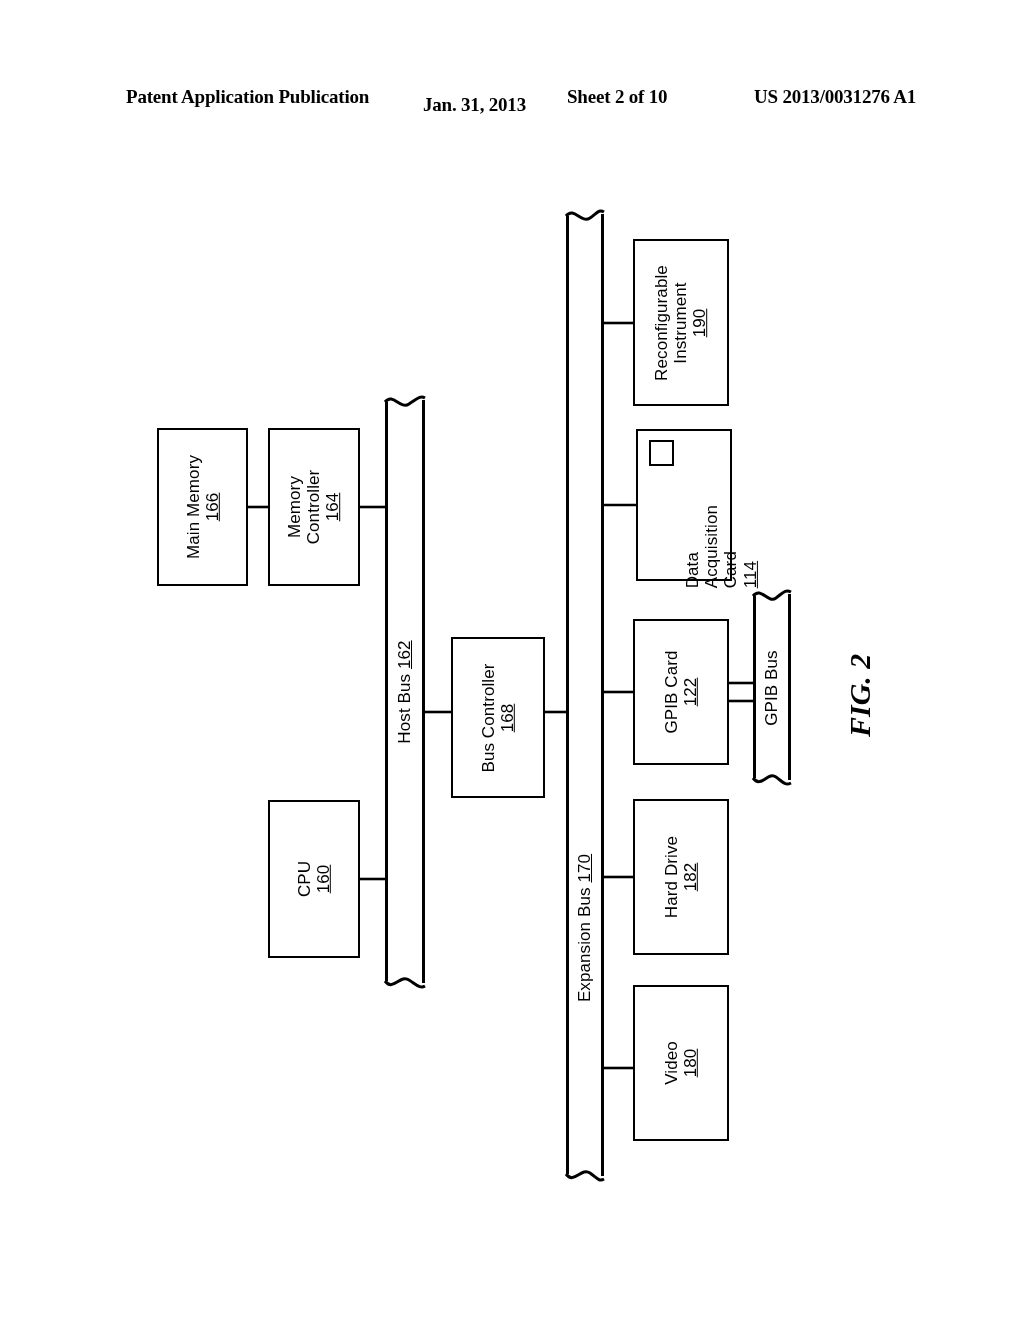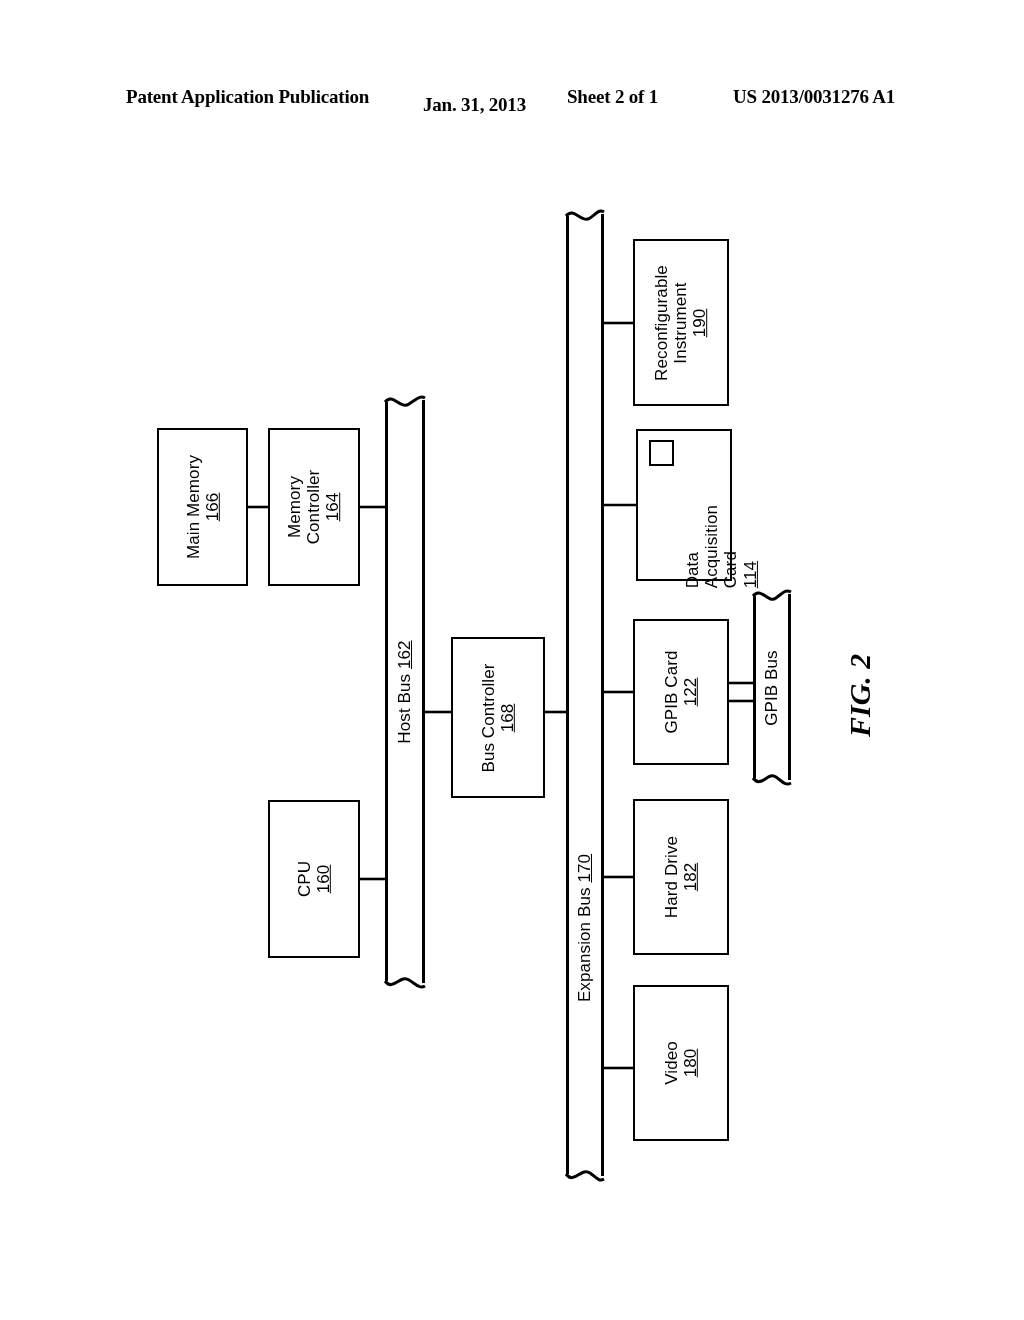--- a/index.html
+++ b/index.html
@@ -26,21 +26,21 @@
     height: 26px;
     font-family: "Liberation Serif", serif;
     font-weight: bold;
     font-size: 19px;
     letter-spacing: -0.2px;
     white-space: nowrap;
   }
   #page-header .hdr-pub  { position: absolute; left: 126px;  top: 0; }
   #page-header .hdr-date { position: absolute; left: 423px;  top: 8px; }
   #page-header .hdr-sheet{ position: absolute; left: 567px;  top: 0; }
-  #page-header .hdr-num  { position: absolute; left: 733px;  top: 0; }
+  #page-header .hdr-num  { position: absolute; left: 754px;  top: 0; }
 
   
   #figure {
     position: absolute;
     left: 0;
     top: 0;
     width: 1024px;
     height: 1320px;
   }
 
@@ -104,21 +104,21 @@
     white-space: nowrap;
     transform-origin: center center;
   }
 </style>
 </head>
 <body>
 
 <div id="page-header">
   <span class="hdr-pub">Patent Application Publication</span>
   <span class="hdr-date">Jan. 31, 2013</span>
-  <span class="hdr-sheet">Sheet 2 of 1</span>
+  <span class="hdr-sheet">Sheet 2 of 10</span>
   <span class="hdr-num">US 2013/0031276 A1</span>
 </div>
 
 <div id="figure">
 
   <svg width="1024" height="1320" style="position:absolute;left:0;top:0;">
 
     <g>
       <line x1="386.5" y1="402" x2="386.5" y2="981" stroke="#000" stroke-width="3"></line>
       <line x1="423.5" y1="400" x2="423.5" y2="983" stroke="#000" stroke-width="3"></line>

